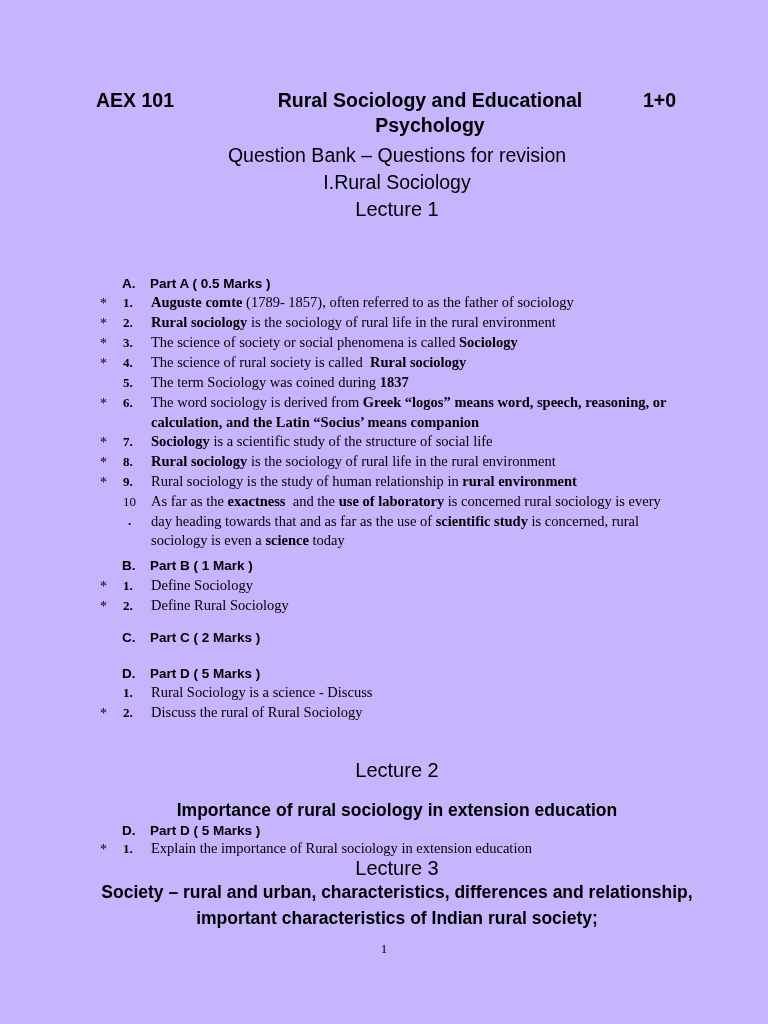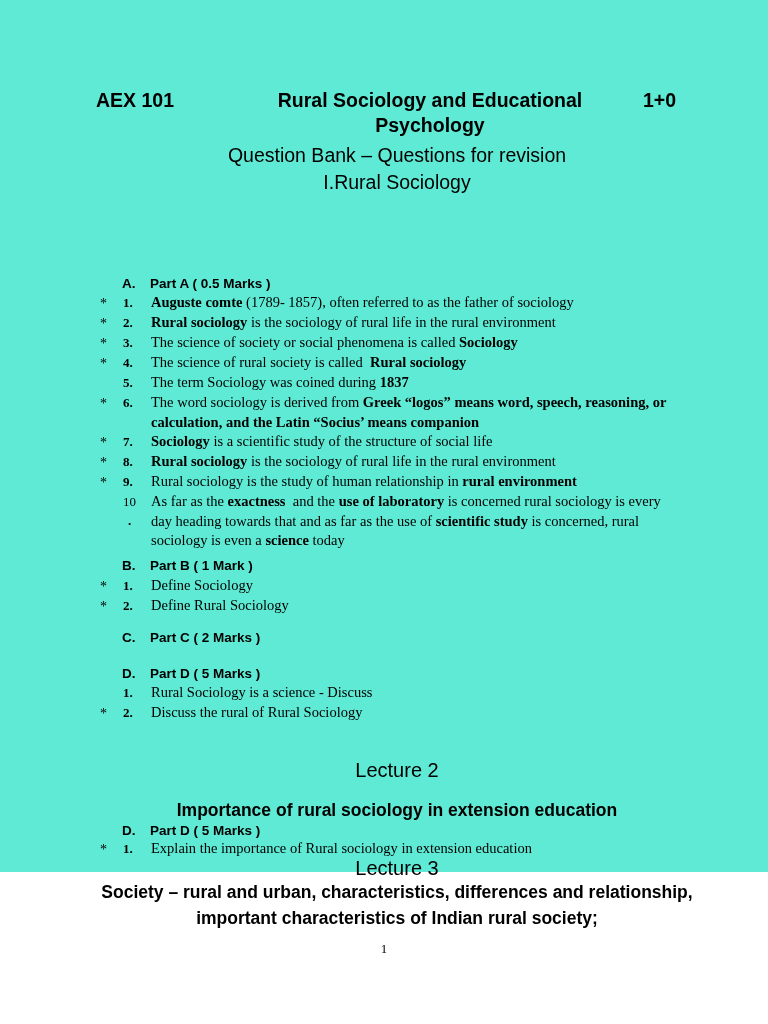--- a/index.html
+++ b/index.html
@@ -13,22 +13,22 @@
     position: relative;
     font-family: "Liberation Serif", serif;
     color: #000000;
     overflow: hidden;
   }
 
   .page {
     position: absolute;
     left: 0; top: 0;
     width: 768px;
-    height: 872px;
-    background: #5eead4;
+    height: 1024px;
+    background: #c4b5fd;
   }
 
   
   .header-row {
     position: absolute;
     left: 96px;
     top: 88px;
     width: 580px;
     display: flex;
     align-items: flex-start;
@@ -152,20 +152,21 @@
 <div class="page">
 
   <div class="header-row">
     <span class="course-code">AEX 101</span>
     <span class="course-title">Rural Sociology and Educational Psychology</span>
     <span class="course-credits">1+0</span>
   </div>
 
   <div class="center-line" id="question-bank-line">Question Bank – Questions for revision</div>
   <div class="center-line" id="section-roman-line">I.Rural Sociology</div>
+  <div class="center-line" id="lecture1-heading">Lecture 1</div>
 
   <div class="part-heading" style="left:122px; top:275px;">
     <span class="ph-letter">A.</span>
     <span class="ph-label">Part A ( 0.5 Marks )</span>
   </div>
 
   <div id="partA-items">
       <div class="qitem" style="left: 100px; top: 293px; width: 575px;">
         <span class="star">*</span>
         <span class="num">1.</span>

